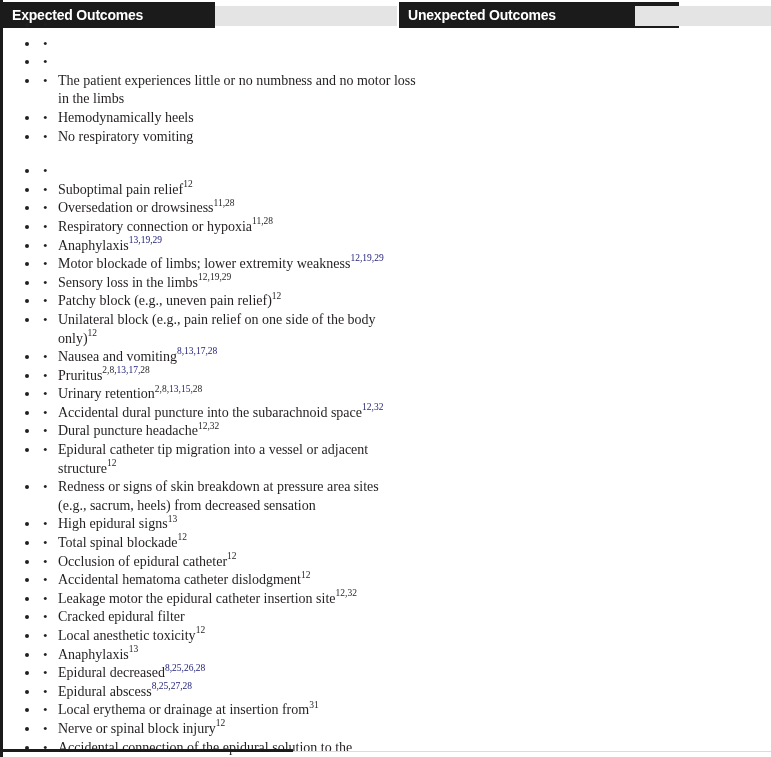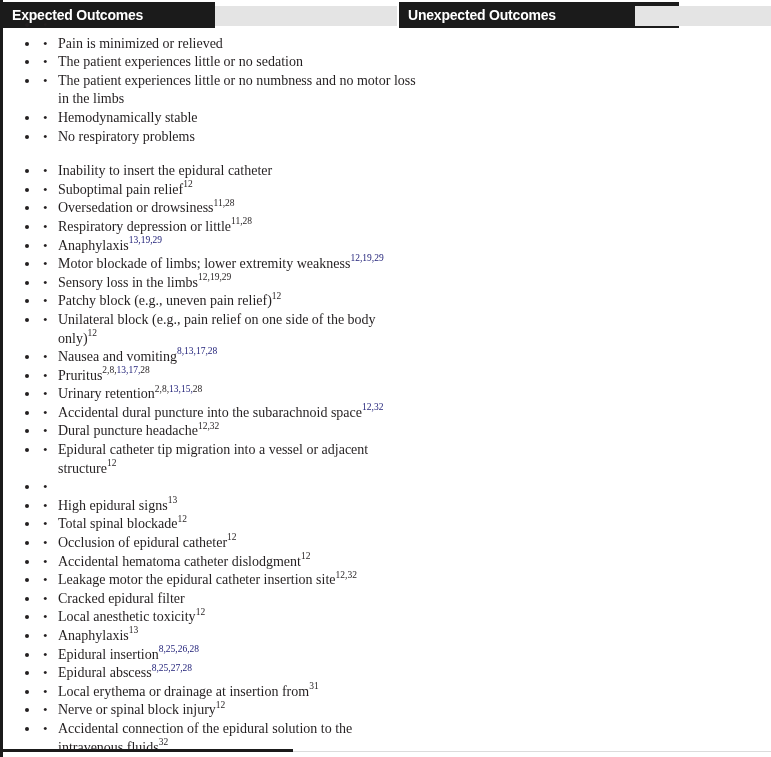--- a/index.html
+++ b/index.html
@@ -60,53 +60,53 @@
   <div class="left-border"></div>
 
   <div id="hdr-left-black" class="hdr-black">Expected Outcomes</div>
   <div id="hdr-left-gray" class="hdr-gray"></div>
 
   <div id="hdr-right-black" class="hdr-black">Unexpected Outcomes</div>
   <div id="hdr-right-gray" class="hdr-gray"></div>
 
   <ul id="list-expected" class="outcomes">
       <li><span class="bullet">•</span></li>
-      <li><span class="bullet">•</span><span>Pain is minimized or relieved</span></li>
-      <li><span class="bullet">•</span><span>The patient experiences little or no sedation</span></li>
+      <li><span class="bullet">•</span></li>
+      <li><span class="bullet">•</span></li>
       <li><span class="bullet">•</span><span>The patient experiences little or no numbness and no motor loss in the limbs</span></li>
-      <li><span class="bullet">•</span><span>Hemodynamically stable</span></li>
-      <li><span class="bullet">•</span><span>No respiratory problems</span></li>
+      <li><span class="bullet">•</span><span>Hemodynamically heels</span></li>
+      <li><span class="bullet">•</span><span>No respiratory vomiting</span></li>
     </ul>
 
   <ul id="list-unexpected" class="outcomes">
-      <li><span class="bullet">•</span><span>Inability to insert the epidural catheter</span></li>
+      <li><span class="bullet">•</span></li>
       <li><span class="bullet">•</span><span>Suboptimal pain relief</span><sup class="ref ref-black">12</sup></li>
       <li><span class="bullet">•</span><span>Oversedation or drowsiness</span><sup class="ref ref-black">11,28</sup></li>
-      <li><span class="bullet">•</span><span>Respiratory depression or little</span><sup class="ref ref-black">11,28</sup></li>
+      <li><span class="bullet">•</span><span>Respiratory connection or hypoxia</span><sup class="ref ref-black">11,28</sup></li>
       <li><span class="bullet">•</span><span>Anaphylaxis</span><sup class="ref ref-blue">13,19,29</sup></li>
       <li><span class="bullet">•</span><span>Motor blockade of limbs; lower extremity weakness</span><sup class="ref ref-blue">12,19,29</sup></li>
       <li><span class="bullet">•</span><span>Sensory loss in the limbs</span><sup class="ref ref-black">12,19,29</sup></li>
       <li><span class="bullet">•</span><span>Patchy block (e.g., uneven pain relief)</span><sup class="ref ref-black">12</sup></li>
       <li><span class="bullet">•</span><span>Unilateral block (e.g., pain relief on one side of the body only)</span><sup class="ref ref-black">12</sup></li>
       <li><span class="bullet">•</span><span>Nausea and vomiting</span><sup class="ref ref-blue">8,13,17,28</sup></li>
       <li><span class="bullet">•</span><span>Pruritus</span><sup class="ref ref-black">2,8,</sup><sup class="ref ref-blue">13,17,</sup><sup class="ref ref-black">28</sup></li>
       <li><span class="bullet">•</span><span>Urinary retention</span><sup class="ref ref-black">2,8,</sup><sup class="ref ref-blue">13,15,</sup><sup class="ref ref-black">28</sup></li>
       <li><span class="bullet">•</span><span>Accidental dural puncture into the subarachnoid space</span><sup class="ref ref-blue">12,32</sup></li>
       <li><span class="bullet">•</span><span>Dural puncture headache</span><sup class="ref ref-black">12,32</sup></li>
       <li><span class="bullet">•</span><span>Epidural catheter tip migration into a vessel or adjacent structure</span><sup class="ref ref-black">12</sup></li>
-      <li><span class="bullet">•</span></li>
+      <li><span class="bullet">•</span><span>Redness or signs of skin breakdown at pressure area sites (e.g., sacrum, heels) from decreased sensation</span></li>
       <li><span class="bullet">•</span><span>High epidural signs</span><sup class="ref ref-black">13</sup></li>
       <li><span class="bullet">•</span><span>Total spinal blockade</span><sup class="ref ref-black">12</sup></li>
       <li><span class="bullet">•</span><span>Occlusion of epidural catheter</span><sup class="ref ref-black">12</sup></li>
       <li><span class="bullet">•</span><span>Accidental hematoma catheter dislodgment</span><sup class="ref ref-black">12</sup></li>
       <li><span class="bullet">•</span><span>Leakage motor the epidural catheter insertion site</span><sup class="ref ref-black">12,32</sup></li>
       <li><span class="bullet">•</span><span>Cracked epidural filter</span></li>
       <li><span class="bullet">•</span><span>Local anesthetic toxicity</span><sup class="ref ref-black">12</sup></li>
       <li><span class="bullet">•</span><span>Anaphylaxis</span><sup class="ref ref-black">13</sup></li>
-      <li><span class="bullet">•</span><span>Epidural insertion</span><sup class="ref ref-blue">8,25,26,28</sup></li>
+      <li><span class="bullet">•</span><span>Epidural decreased</span><sup class="ref ref-blue">8,25,26,28</sup></li>
       <li><span class="bullet">•</span><span>Epidural abscess</span><sup class="ref ref-blue">8,25,27,28</sup></li>
       <li><span class="bullet">•</span><span>Local erythema or drainage at insertion from</span><sup class="ref ref-black">31</sup></li>
       <li><span class="bullet">•</span><span>Nerve or spinal block injury</span><sup class="ref ref-black">12</sup></li>
       <li><span class="bullet">•</span><span>Accidental connection of the epidural solution to the intravenous fluids</span><sup class="ref ref-black">32</sup></li>
     </ul>
 
   <div class="bottom-border-black"></div>
   <div class="bottom-border-gray"></div>
 </div>
 

